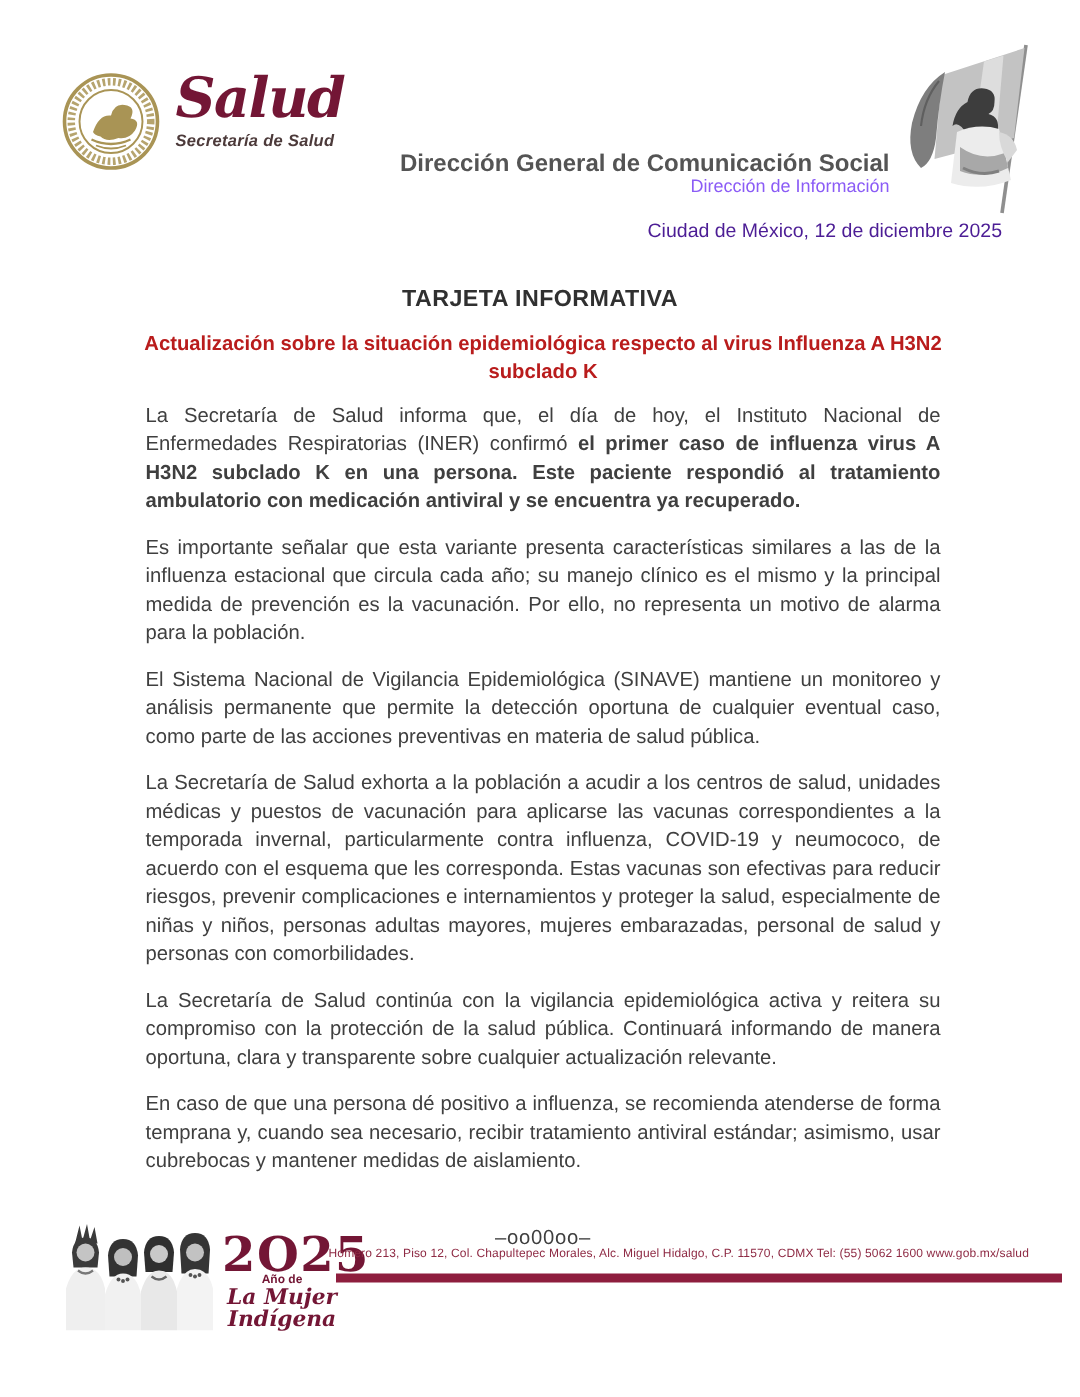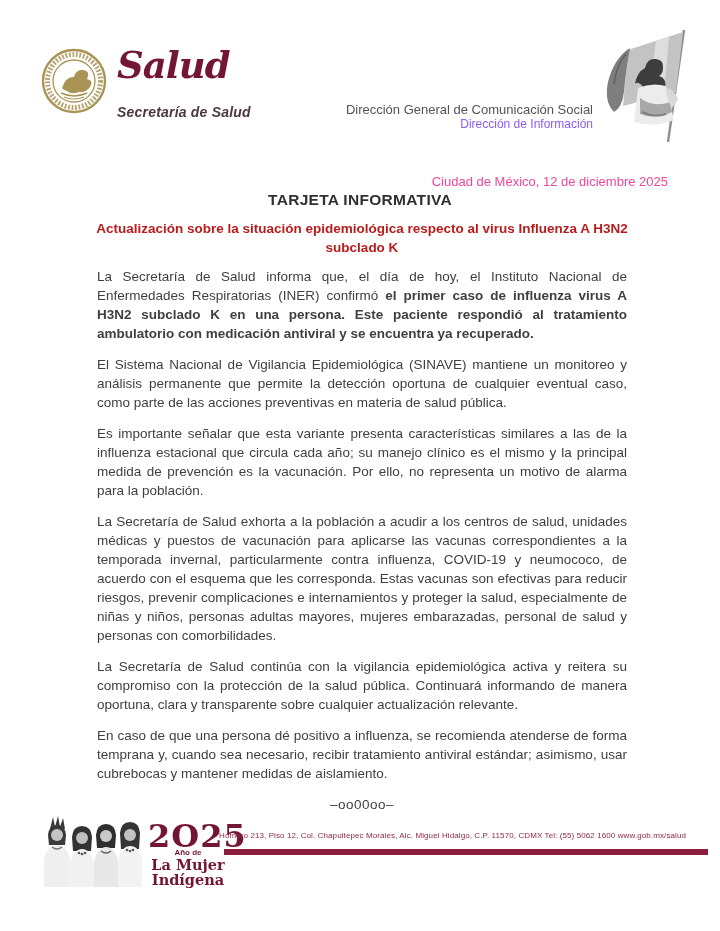--- a/index.html
+++ b/index.html
@@ -9,53 +9,53 @@
   }
 
   
   .logo-block { position:absolute; left:40px; top:46px; display:flex; align-items:flex-start;font-style:italic; }
   .seal { margin-top:2px; }
   .wordmark { margin-left:9px; }
   .wordmark .salud {
     font-family:"DejaVu Serif", serif; font-weight:bold; font-size:37px;
     color:#731635; line-height:1.05; letter-spacing:-1px;
   }
-  .wordmark .sub { font-size:14px; font-weight:bold; color:#4c3a3a; margin-top:19px; letter-spacing:.2px; }
+  .wordmark .sub { font-size:11px; font-weight:bold; color:#4c3a3a; margin-top:3px; letter-spacing:.2px; }
 
   .flag-img { position:absolute; right:18px; top:26px; }
 
   .dir-block { position:absolute; right:127px; top:102px; text-align:right; line-height:15px; }
-  .dir1 { font-weight:normal; font-size:13px; color:#545454; }
+  .dir1 { font-weight:bold; font-size:16px; color:#545454; }
   .dir2 { font-size:12px; color:#8b5cf6; margin-top:0; }
 
-  .dateline { position:absolute; right:52px; top:174px; font-size:13px; color:#ec4899; }
+  .dateline { position:absolute; right:52px; top:146px; font-size:13px; color:#4c1d95; }
 
   
   .title {
     position:absolute; top:191px; left:0; width:100%; text-align:center;
     font-weight:bold; font-size:15.5px; color:#303030; letter-spacing:.3px;
   }
   .subtitle {
     position:absolute; top:219px; left:80px; width:564px; text-align:center;
     font-weight:bold; font-size:13.5px; line-height:19px; color:#b91c1c;
   }
   .body {
     position:absolute; top:267px; left:97px; width:530px;
     font-size:13.5px; line-height:19px; text-align:justify; color:#3f3f3f;
   }
   .body p { margin:0 0 12px 0; }
   .b { font-weight:bold; }
-  .closing { text-align:center; margin-top:12px; letter-spacing:.5px; }
+  .closing { text-align:center; margin-top:32px; letter-spacing:.5px; }
 
   
   .footer-women { position:absolute; left:42px; top:813px; }
   .year-logo { position:absolute; left:148px; top:824px; width:80px; text-align:center; color:#731635; }
   .year-logo .year { font-family:"DejaVu Serif", serif; font-weight:bold; font-size:32px; line-height:24px; letter-spacing:1px; }
   .year-logo .anode { font-size:8px; font-weight:bold; line-height:9px; }
-  .year-logo .big { font-family:"DejaVu Serif", serif; font-weight:bold; font-size:14.5px; line-height:15px; }
+  .year-logo .big { font-family:"DejaVu Serif", serif; font-weight:bold; font-size:14.5px; line-height:15px;font-style:italic; }
   .address {
     position:absolute; left:219px; top:831px; width:486px;
     font-size:8px; color:#8e2a44; letter-spacing:.1px;
   }
   .bar { position:absolute; left:224px; top:849px; width:484px; height:6px; background:#8e1e3e; }
 </style>
 </head>
 <body>
 
 <div class="page">
@@ -98,22 +98,22 @@
     <div class="dir2">Dirección de Información</div>
   </div>
 
   <div class="dateline">Ciudad de México, 12 de diciembre 2025</div>
 
   <div class="title">TARJETA INFORMATIVA</div>
   <div class="subtitle">Actualización sobre la situación epidemiológica respecto al virus Influenza A H3N2 subclado K</div>
 
   <div class="body">
     <p><span>La Secretaría de Salud informa que, el día de hoy, el Instituto Nacional de Enfermedades Respiratorias (INER) confirmó </span><span class="b">el primer caso de influenza virus A H3N2 subclado K en una persona. Este paciente respondió al tratamiento ambulatorio con medicación antiviral y se encuentra ya recuperado.</span></p>
+    <p><span>Es importante señalar que esta variante presenta características similares a las de la influenza estacional que circula cada año; su manejo clínico es el mismo y la principal medida de prevención es la vacunación. Por ello, no representa un motivo de alarma para la población.</span><span class="b"></span></p>
     <p><span>El Sistema Nacional de Vigilancia Epidemiológica (SINAVE) mantiene un monitoreo y análisis permanente que permite la detección oportuna de cualquier eventual caso, como parte de las acciones preventivas en materia de salud pública.</span><span class="b"></span></p>
-    <p><span>Es importante señalar que esta variante presenta características similares a las de la influenza estacional que circula cada año; su manejo clínico es el mismo y la principal medida de prevención es la vacunación. Por ello, no representa un motivo de alarma para la población.</span><span class="b"></span></p>
     <p><span>La Secretaría de Salud exhorta a la población a acudir a los centros de salud, unidades médicas y puestos de vacunación para aplicarse las vacunas correspondientes a la temporada invernal, particularmente contra influenza, COVID-19 y neumococo, de acuerdo con el esquema que les corresponda. Estas vacunas son efectivas para reducir riesgos, prevenir complicaciones e internamientos y proteger la salud, especialmente de niñas y niños, personas adultas mayores, mujeres embarazadas, personal de salud y personas con comorbilidades.</span><span class="b"></span></p>
     <p><span>La Secretaría de Salud continúa con la vigilancia epidemiológica activa y reitera su compromiso con la protección de la salud pública. Continuará informando de manera oportuna, clara y transparente sobre cualquier actualización relevante.</span><span class="b"></span></p>
     <p><span>En caso de que una persona dé positivo a influenza, se recomienda atenderse de forma temprana y, cuando sea necesario, recibir tratamiento antiviral estándar; asimismo, usar cubrebocas y mantener medidas de aislamiento.</span><span class="b"></span></p>
     <div class="closing">–oo00oo–</div>
   </div>
 
   <div class="footer-women">
     <svg width="100" height="74" viewBox="0 0 100 74">
 
       <path d="M8,16 l3,-12 2,10 3,-11 2,11 3,-9 2,11 z" fill="#3a3a3a"></path>

